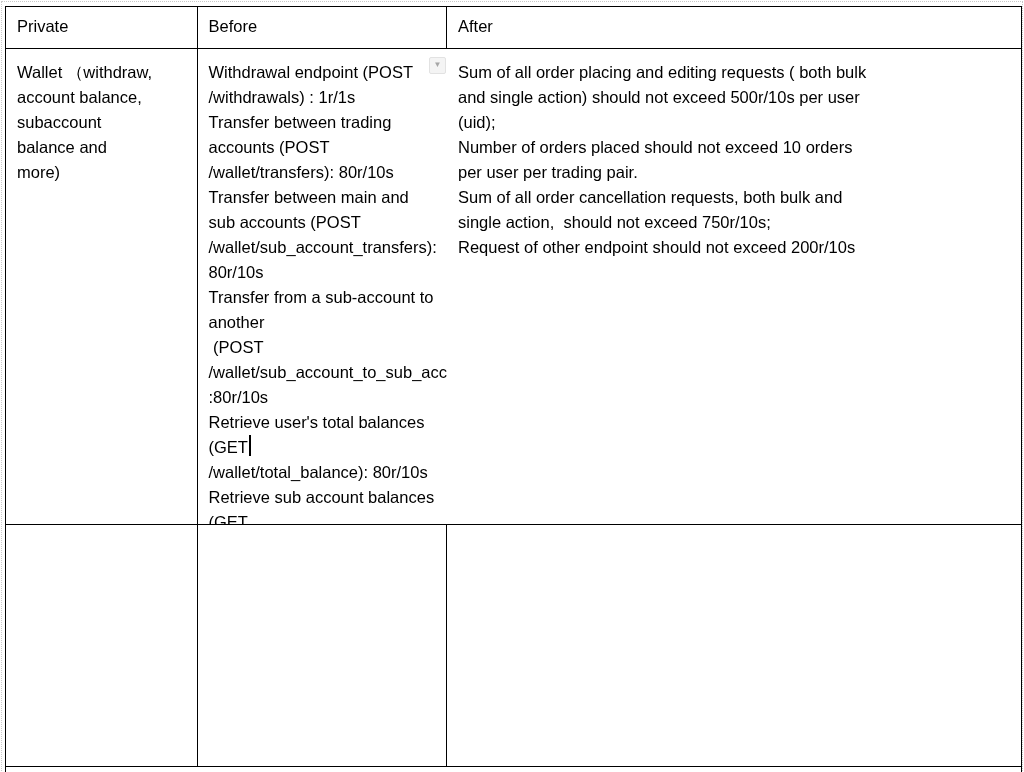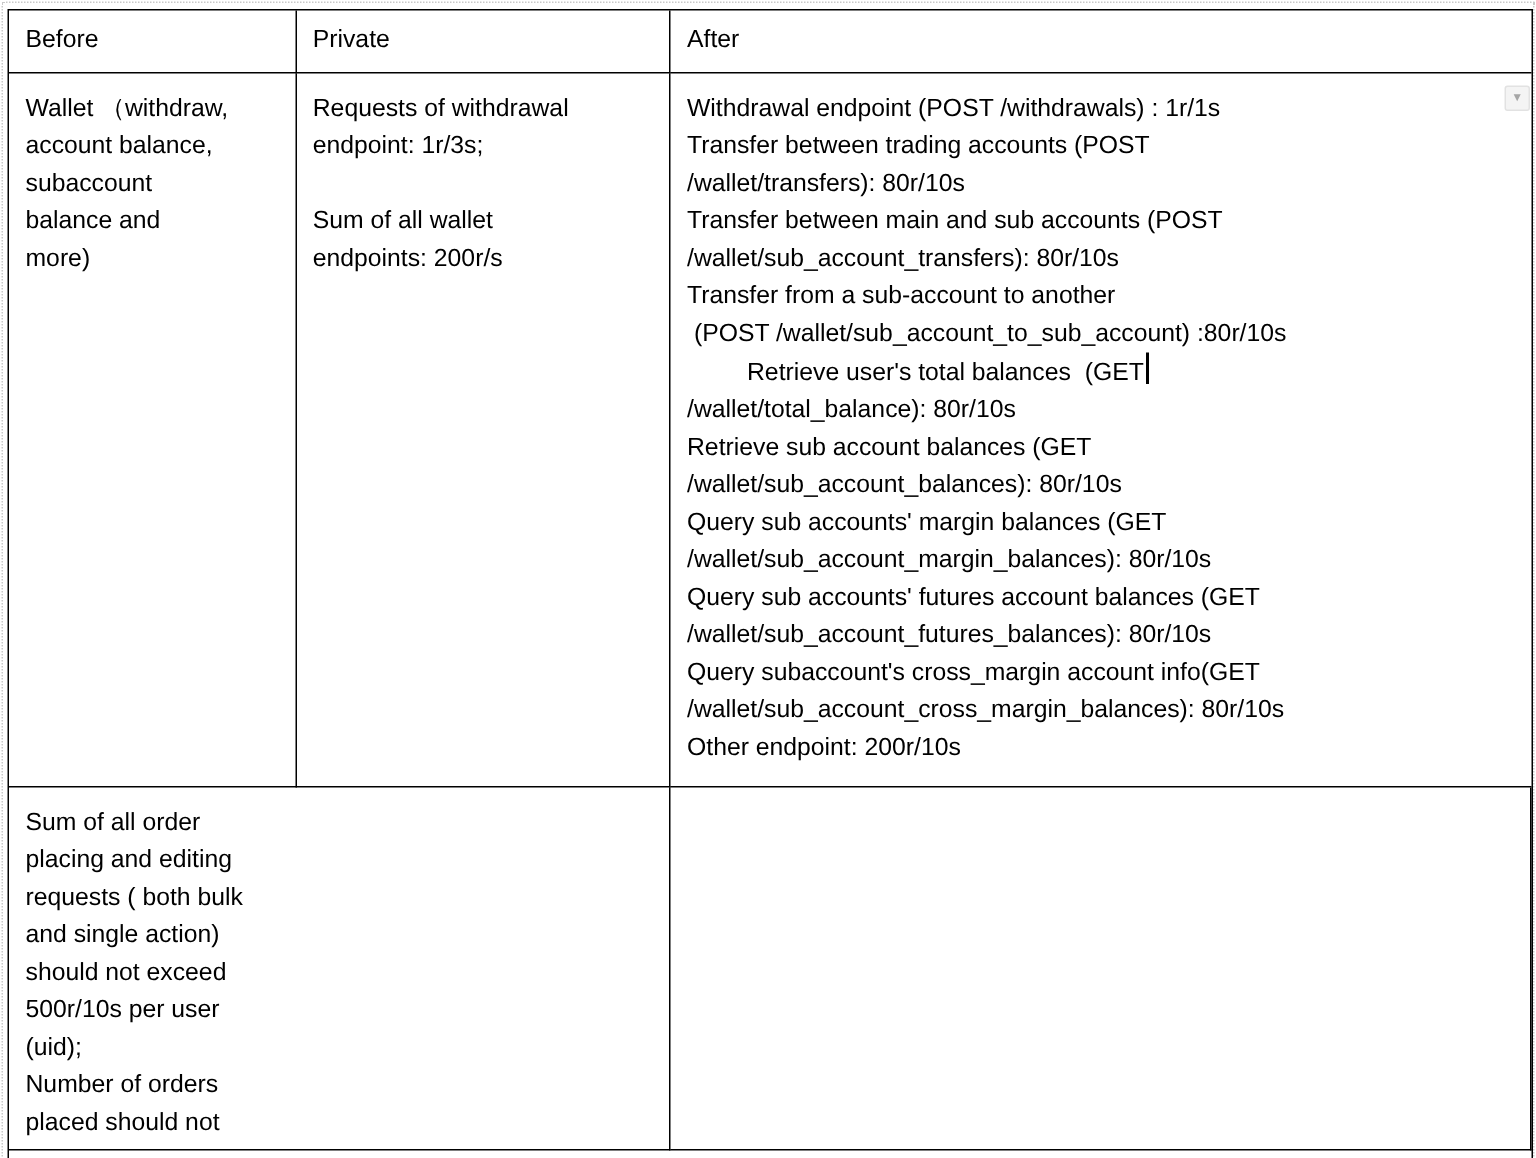--- a/index.html
+++ b/index.html
@@ -30,21 +30,21 @@
     border-bottom:1.5px solid #000;
     padding:11px 10px 0 11px;
     font-size:16.5px;
     line-height:25px;
     position:relative;
     overflow:hidden;
   }
   .cell.last-col{border-right:none;}
   .cell.hdr{padding-top:7px;}
   .cell-text{white-space:pre-wrap;}
-  .line{white-space:pre-wrap;margin-left:40px;}
+  .line{white-space:pre-wrap;}
   .text-cursor{
     display:inline-block;
     width:2.5px;height:21px;
     background:#000;
     vertical-align:-3px;
     margin-left:1px;
   }
   .dropdown-btn{
     position:absolute;top:8px;right:1px;
     width:17px;height:17px;
@@ -61,42 +61,35 @@
 </head>
 <body>
 
 <div class="page">
 
   <div class="selection-outline"></div>
 
   <div class="rate-table">
 
     <div class="cell hdr">
-      <span>Before</span>
+      <span>Private</span>
     </div>
     <div class="cell hdr">
-      <span>Private</span>
+      <span>Before</span>
     </div>
     <div class="cell hdr last-col">
       <span>After</span>
     </div>
 
     <div class="cell">
       <div class="cell-text">Wallet （withdraw,
 account balance,
 subaccount
 balance and
 more)</div>
-    </div>
-    <div class="cell">
-      <div class="cell-text">Requests of withdrawal
-endpoint: 1r/3s;
-
-Sum of all wallet
-endpoints: 200r/s</div>
     </div>
     <div class="cell last-col">
       <div class="cell-text">Withdrawal endpoint (POST /withdrawals) : 1r/1s
 Transfer between trading accounts (POST
 /wallet/transfers): 80r/10s
 Transfer between main and sub accounts (POST
 /wallet/sub_account_transfers): 80r/10s
 Transfer from a sub-account to another
  (POST /wallet/sub_account_to_sub_account) :80r/10s</div>
       <div class="line"><span>Retrieve user's total balances  (GET</span><span class="text-cursor"></span></div>

